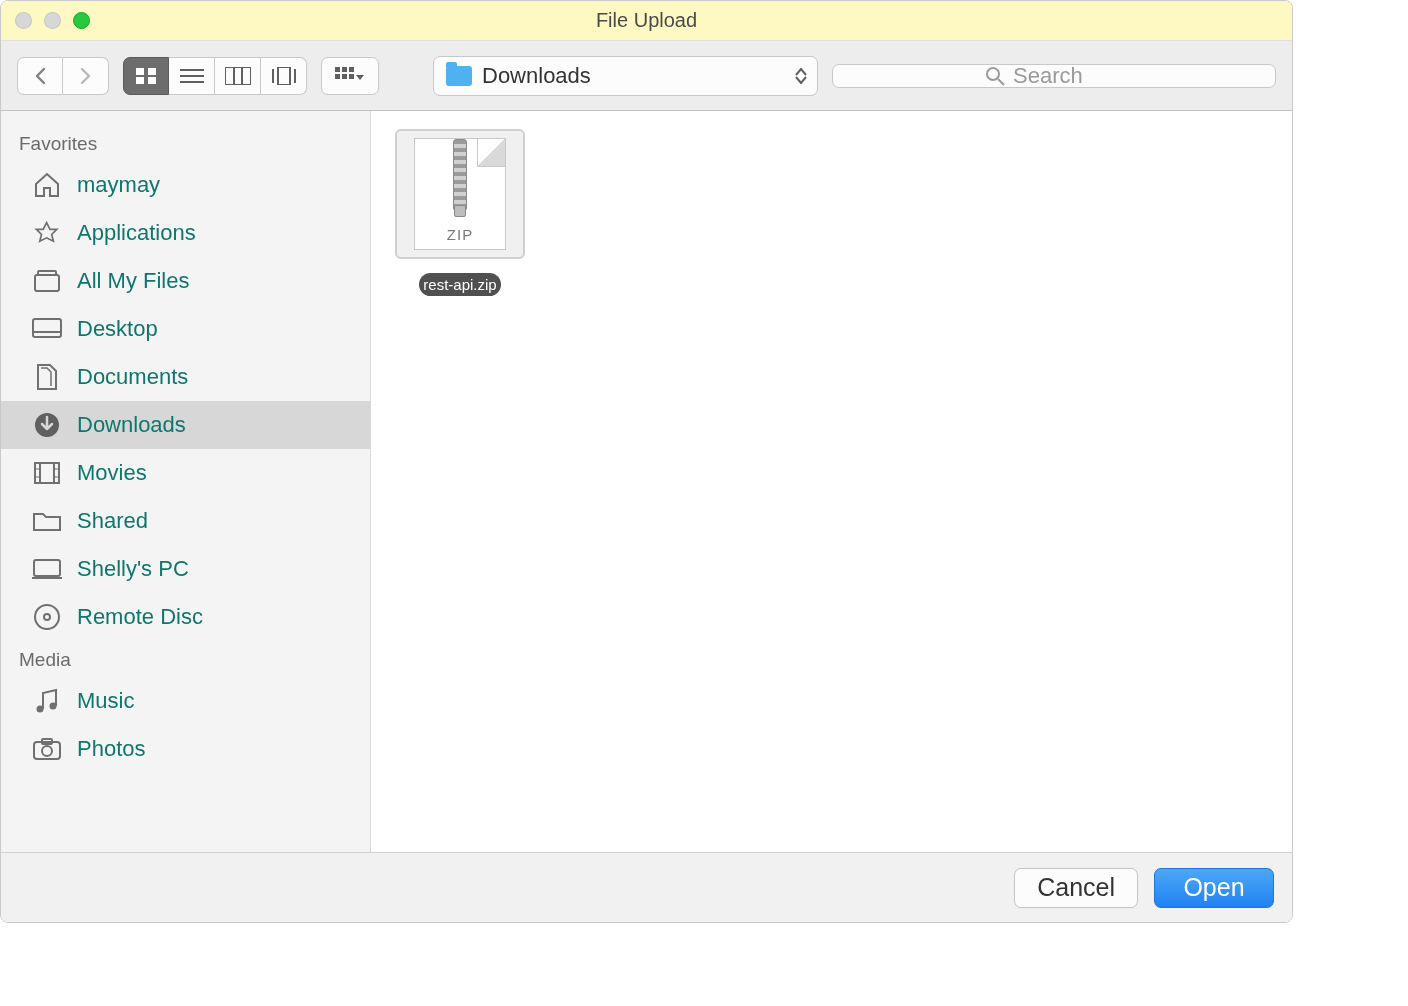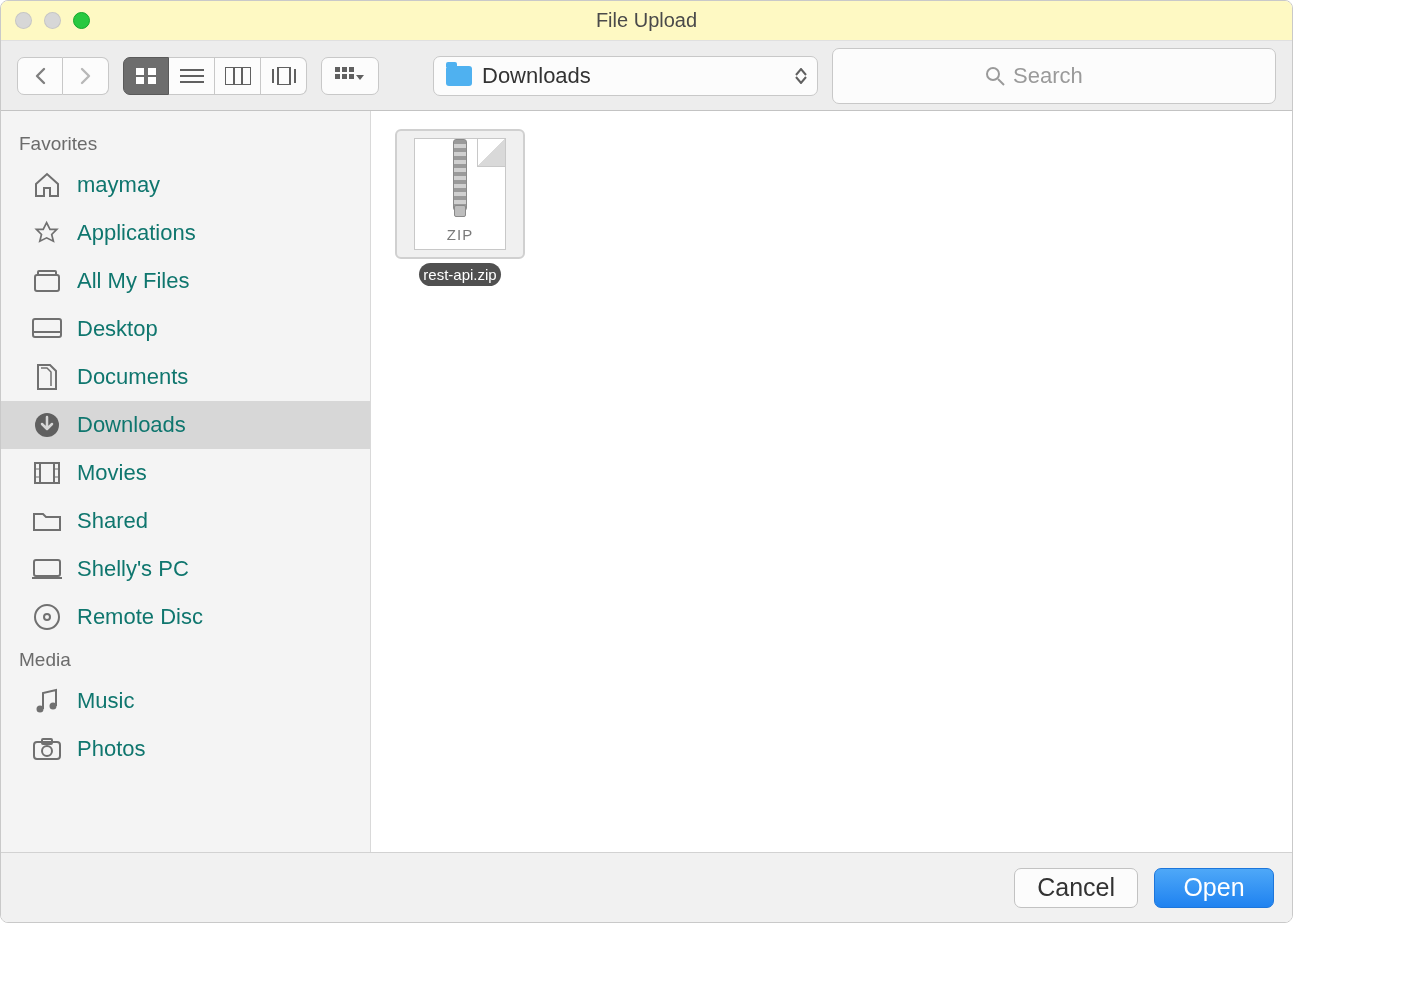--- a/index.html
+++ b/index.html
@@ -108,21 +108,21 @@
     width: 11px; height: 5px;
     background: #4fb1f0;
     border-radius: 2px 2px 0 0;
   }
   .path-label { font-size: 22px; color: #333; flex: 1; }
   .stepper { display:flex; flex-direction:column; line-height:0; color:#5a5a5a; }
   .stepper svg { display:block; }
 
   .searchbox {
     flex: 1;
-    height: 56px;
+    height: 24px;
     background: #fcfcfc;
     border: 1px solid #c8c8c8;
     border-radius: 7px;
     display: flex; align-items: center; justify-content: center;
     color: #9a9a9a;
     gap: 8px;
     font-size: 22px;
   }
   .searchbox input {
     border: none; outline: none; background: transparent;
@@ -164,21 +164,21 @@
   }
 
   .content {
     flex: 1; background: #fff; position: relative;
     padding: 18px 22px;
     display: flex; flex-wrap: wrap; align-content: flex-start;
   }
   .file-tile {
     width: 134px;
     display: flex; flex-direction: column; align-items: center;
-    gap: 4px;
+    gap: 14px;
   }
   .file-thumb {
     width: 130px; height: 130px;
     border: 2px solid #d0d0d0;
     border-radius: 6px;
     background: #f0f0f0;
     display: flex; align-items: center; justify-content: center;
   }
   .zip-doc {
     width: 92px; height: 112px;

